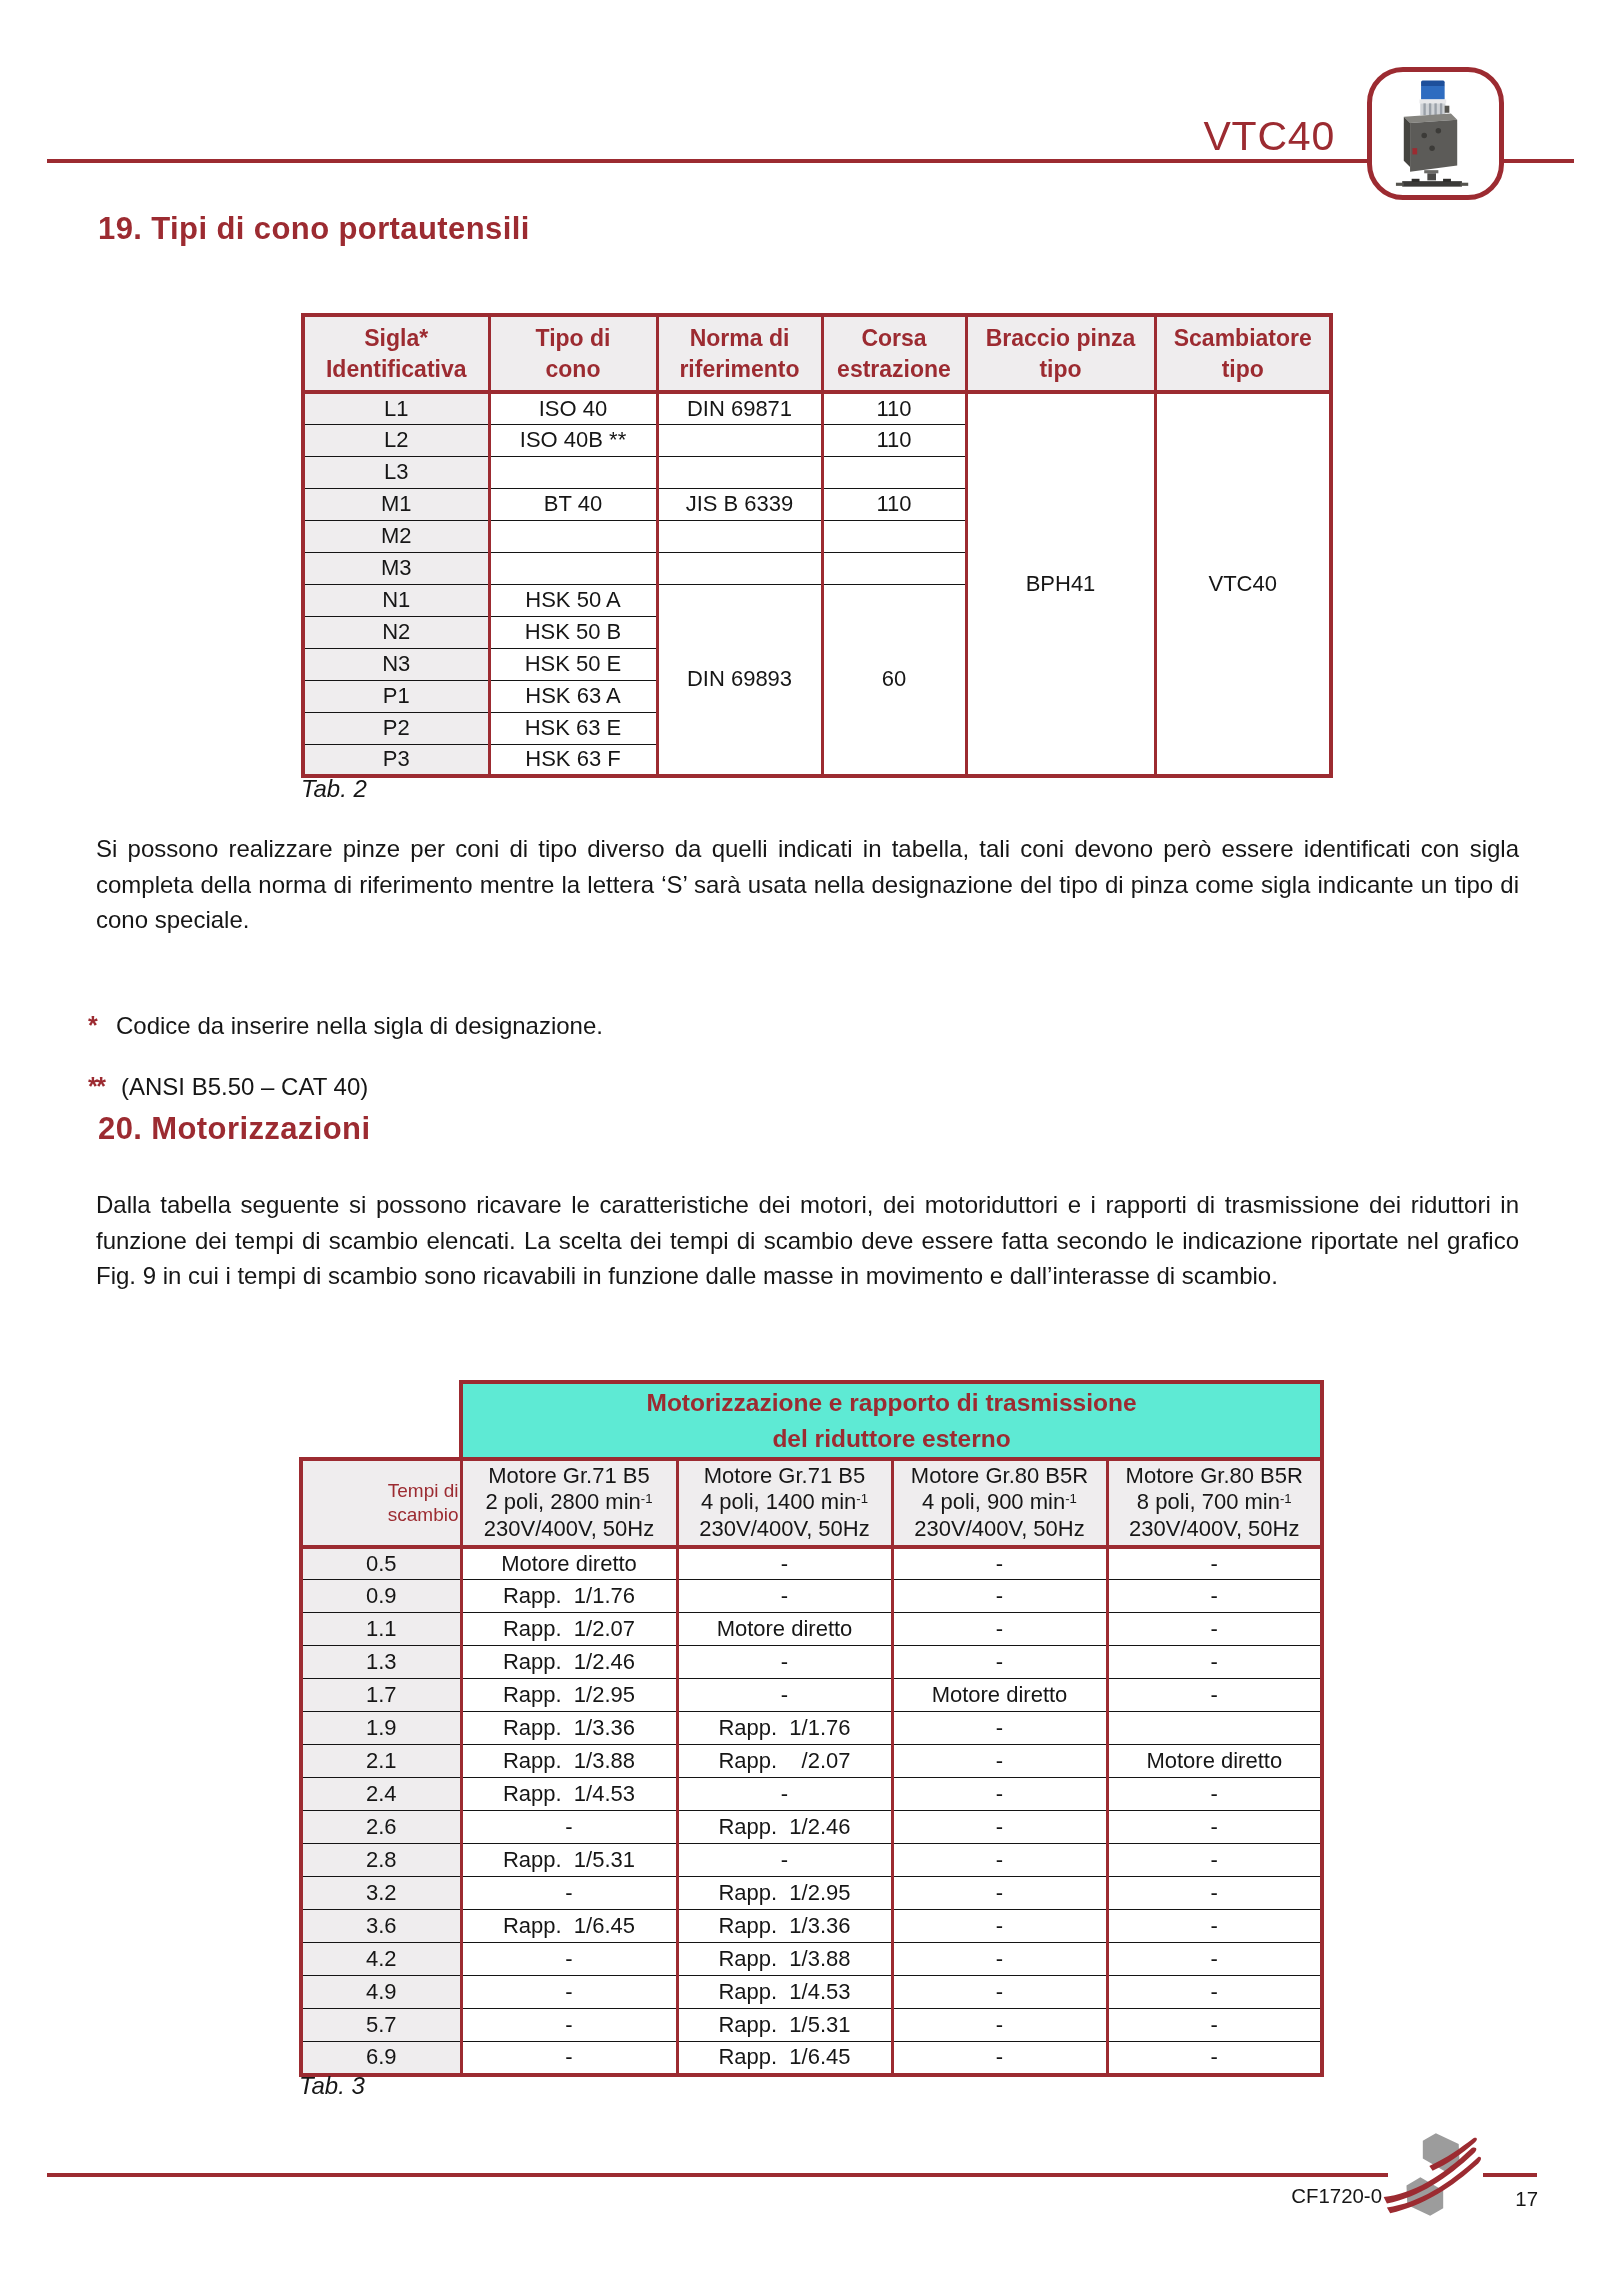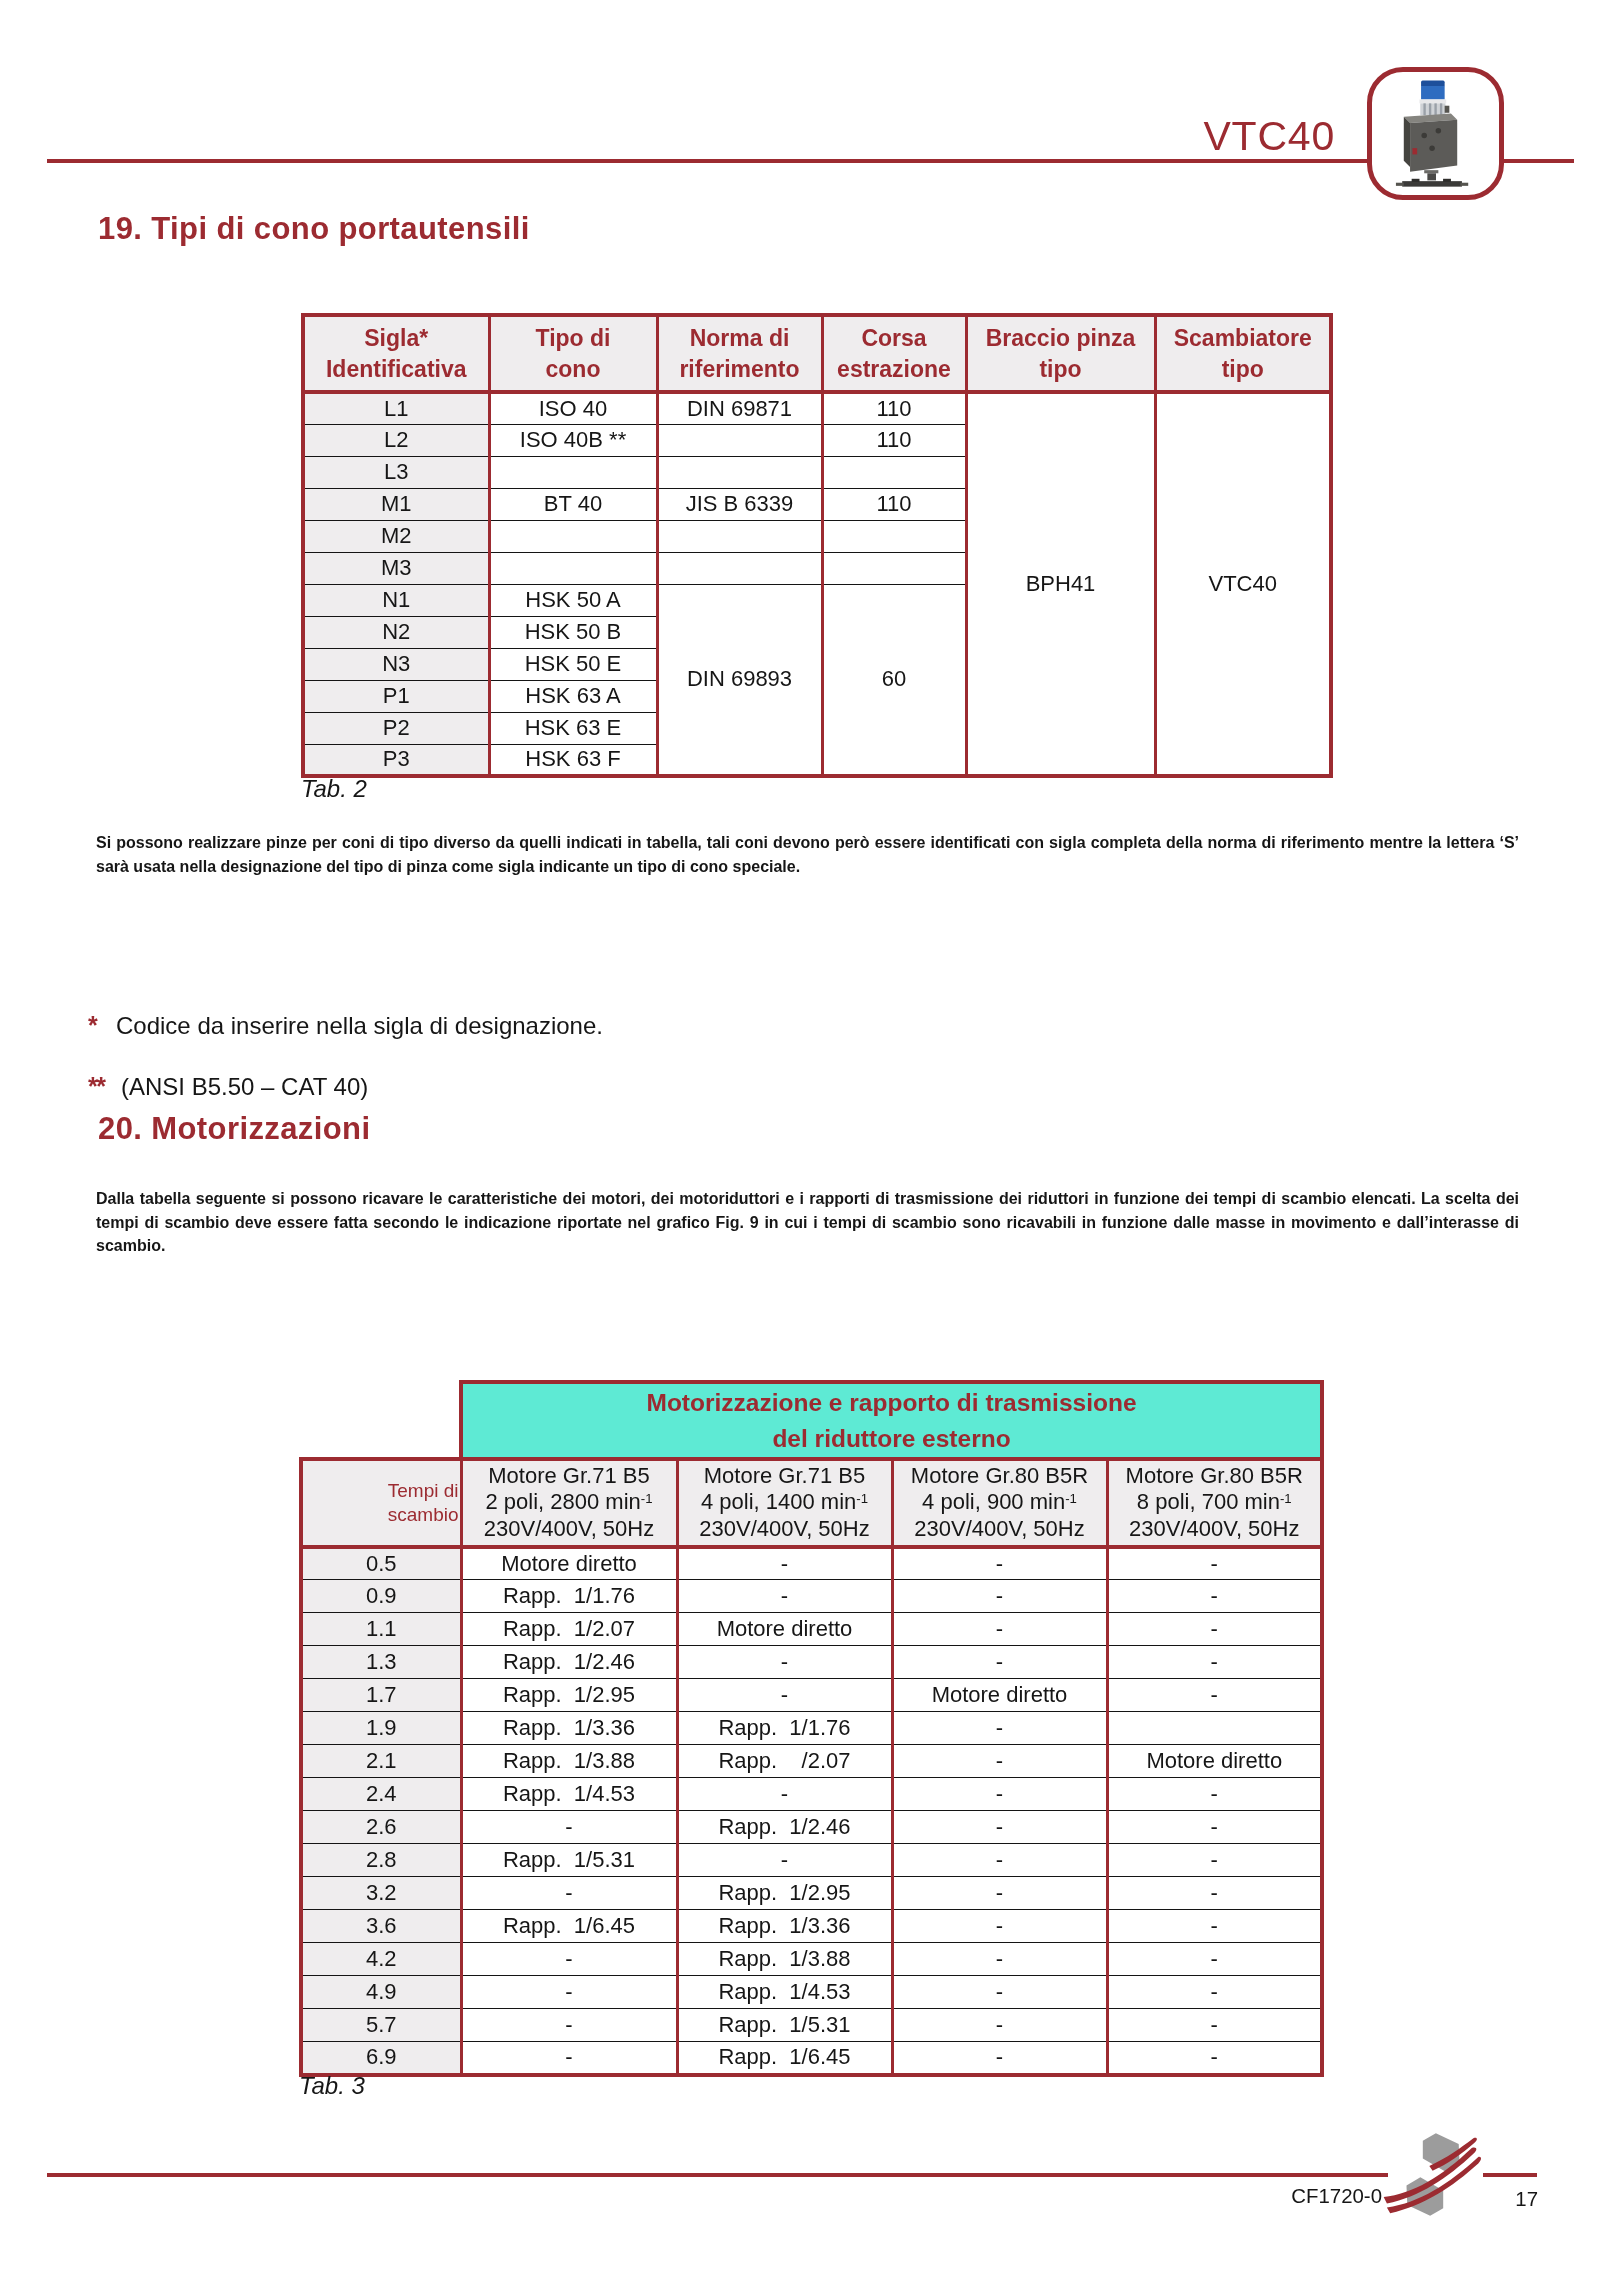--- a/index.html
+++ b/index.html
@@ -23,22 +23,22 @@
   .brand{position:absolute;left:1006px;top:113px;width:329px;text-align:right;
          font-size:41px;color:var(--red);letter-spacing:0.8px;}
   .logo-box{position:absolute;left:1367px;top:67px;width:137px;height:133px;
             border:5.7px solid var(--red);border-radius:36px;background:#fff;box-sizing:border-box;
             display:flex;align-items:center;justify-content:center;}
   
   .h-section{position:absolute;left:98px;font-size:31px;font-weight:bold;color:var(--red);letter-spacing:0.4px;}
   .h19{top:211px;}
   .h20{top:1111px;}
   
-  .para{position:absolute;left:96px;width:1423px;font-size:16px;line-height:1.48;
-        text-align:justify;color:var(--ink);font-weight:bold;}
+  .para{position:absolute;left:96px;width:1423px;font-size:24px;line-height:1.48;
+        text-align:justify;color:var(--ink);}
   .p1{top:831px;}
   .p2{top:1187px;}
   .note{position:absolute;left:88px;font-size:24px;color:var(--ink);margin-top:33px;}
   .note .marker{color:var(--red);font-weight:bold;font-size:25px;display:inline-block;}
   .n1{top:978px;} .n1 .marker{width:28px;}
   .n2{top:1039px;} .n2 .marker{width:33px;letter-spacing:-1.6px;}
   
   .t2wrap{position:absolute;left:301px;top:313px;}
   table{border-collapse:collapse;table-layout:fixed;}
   .t2{width:1029px;border:4.9px solid var(--red);}

